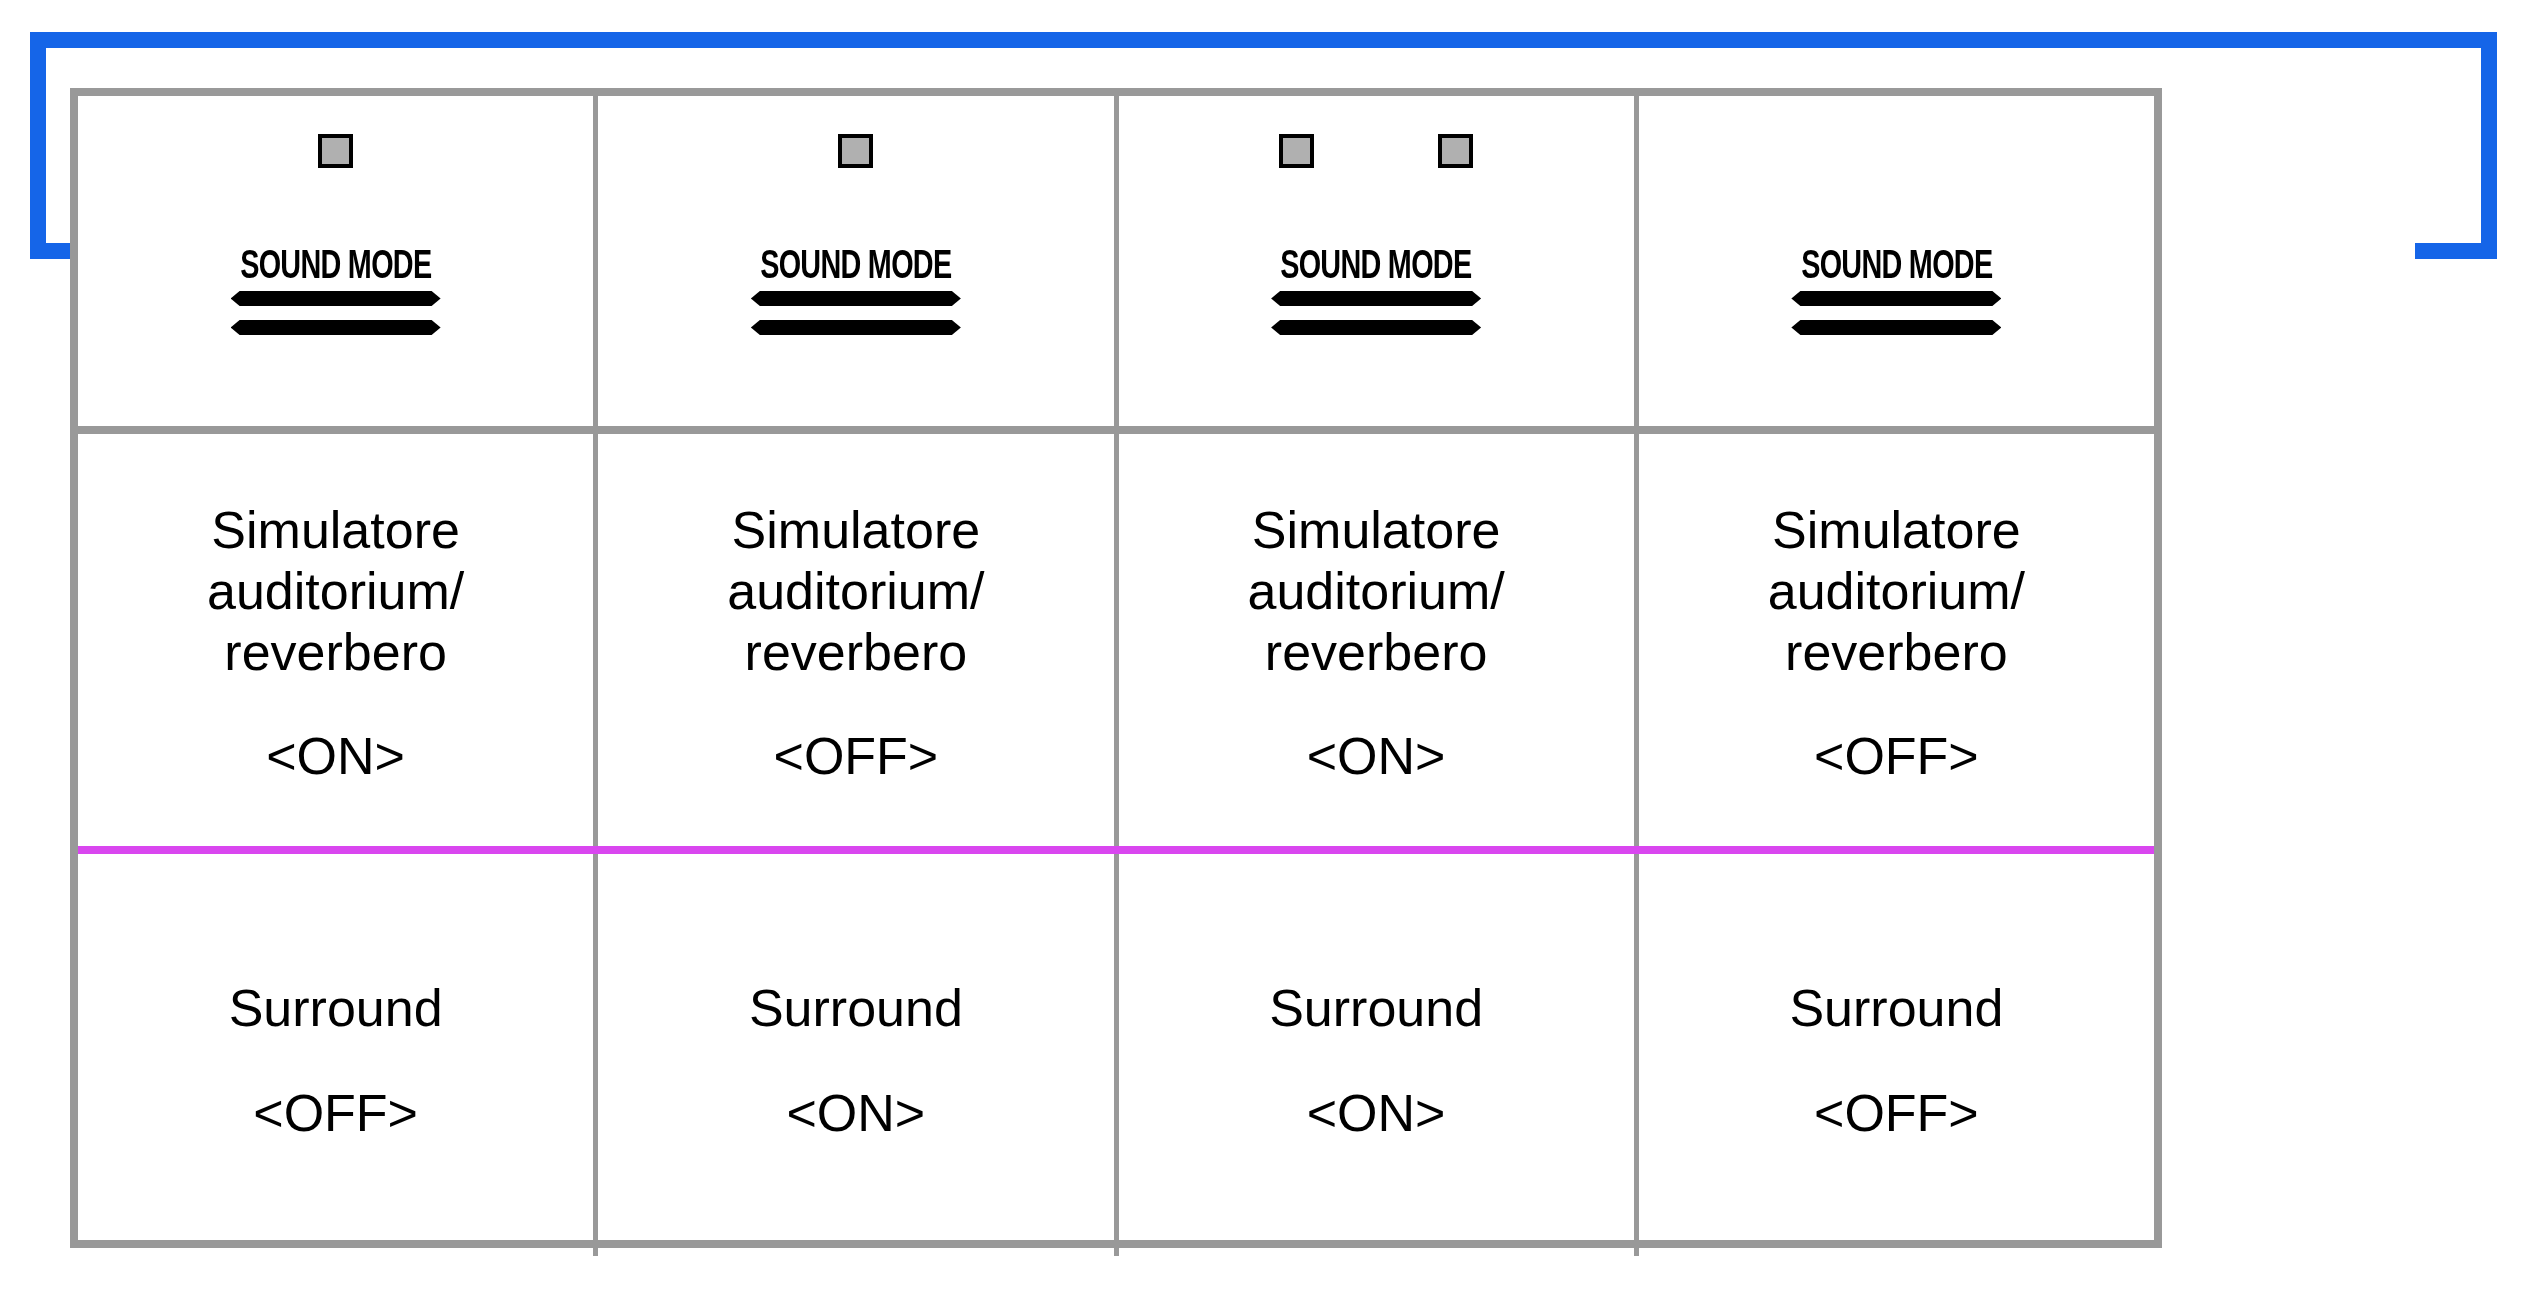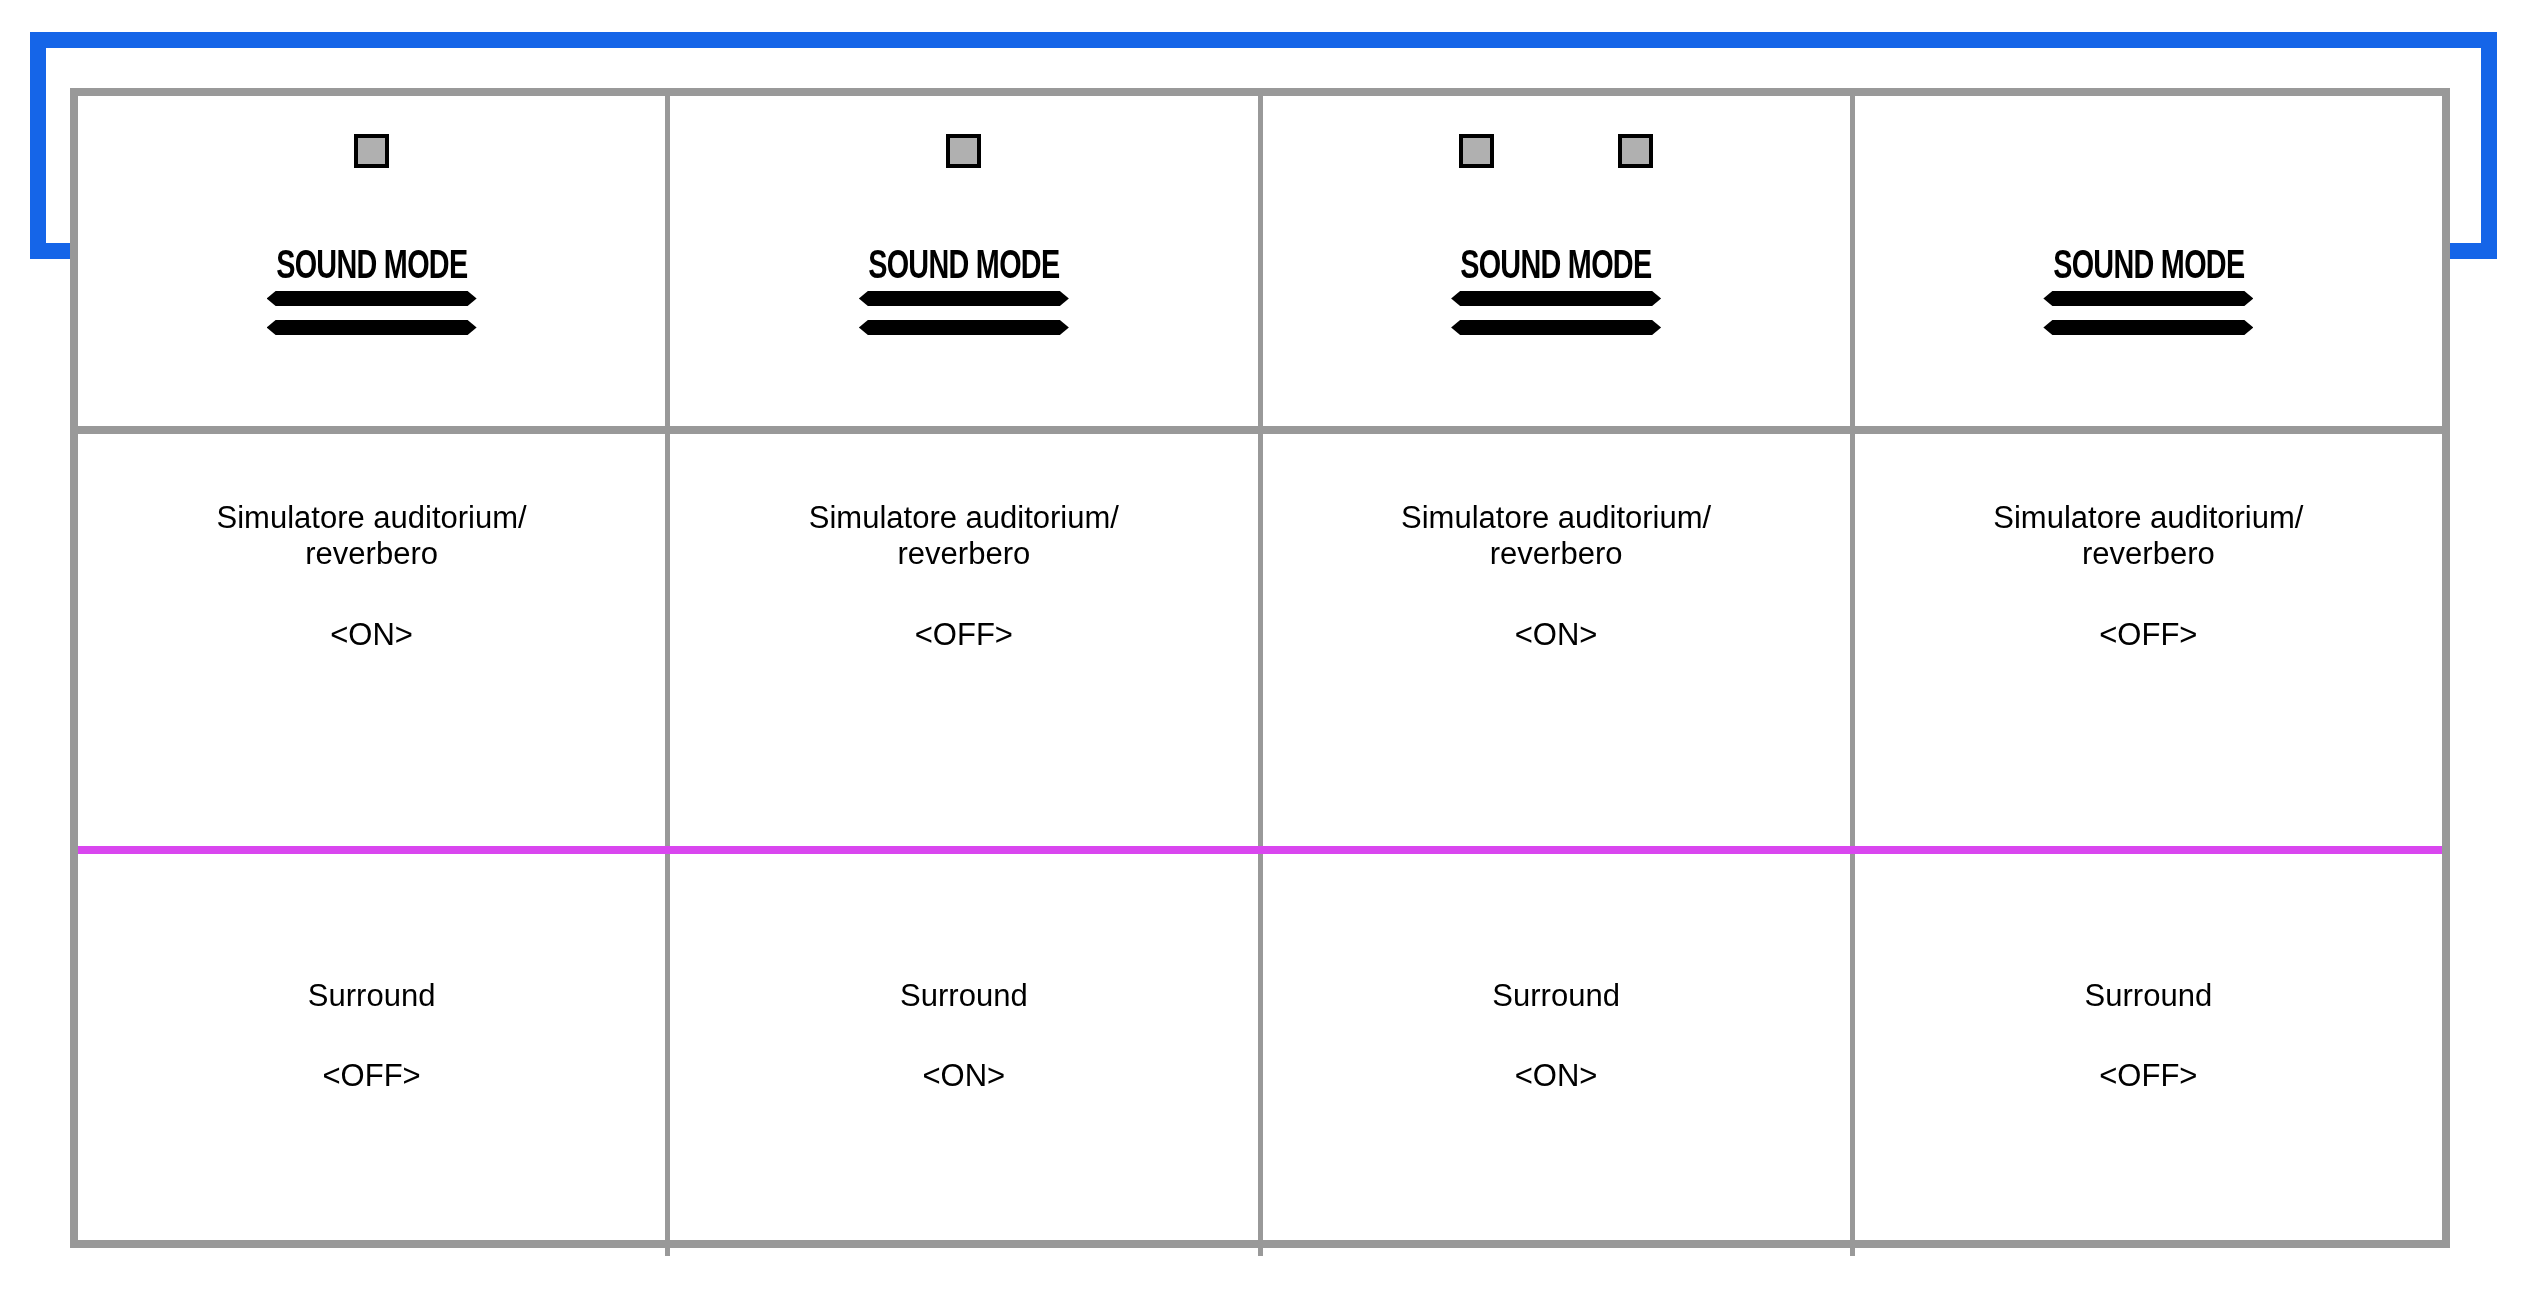--- a/index.html
+++ b/index.html
@@ -6,21 +6,21 @@
   body{width:2521px;height:1299px;position:relative;overflow:hidden;
        font-family:"Liberation Sans", sans-serif;}
 
   
   #loop{position:absolute;left:0;top:0;width:2521px;height:1299px;pointer-events:none;}
 
   
   #grid{
     position:absolute;
     left:70px; top:88px;
-    width:2380px; height:1160px;
+    width:2092px; height:1160px;
     border:8px solid #999999;
     box-sizing:border-box;
     display:flex;
     flex-direction:column;
     background:#ffffff;
   }
   .grid-row{display:flex;flex:0 0 auto;}
   .grid-row.r-head{height:330px;}
   .grid-row.r-mid{height:412px;border-top:8px solid #999999;}
   .grid-row.r-bot{height:402px;border-top:8px solid #d946ef;}
@@ -78,21 +78,21 @@
     -webkit-clip-path:polygon(0 50%, 9px 0, calc(100% - 9px) 0, 100% 50%, calc(100% - 9px) 100%, 9px 100%);
     clip-path:polygon(0 50%, 9px 0, calc(100% - 9px) 0, 100% 50%, calc(100% - 9px) 100%, 9px 100%);
   }
   .bar + .bar{margin-top:14px;}
 
   
   .cell-text{
     width:100%;
     text-align:center;
     color:#000000;
-    font-size:31px;
+    font-size:52px;
     line-height:1.17;
   }
   .r-mid .label{margin-top:66px;}
   .r-mid .state{margin-top:44px;}
   .r-bot .label{margin-top:124px;}
   .r-bot .state{margin-top:44px;}
 </style>
 </head>
 <body>
 

